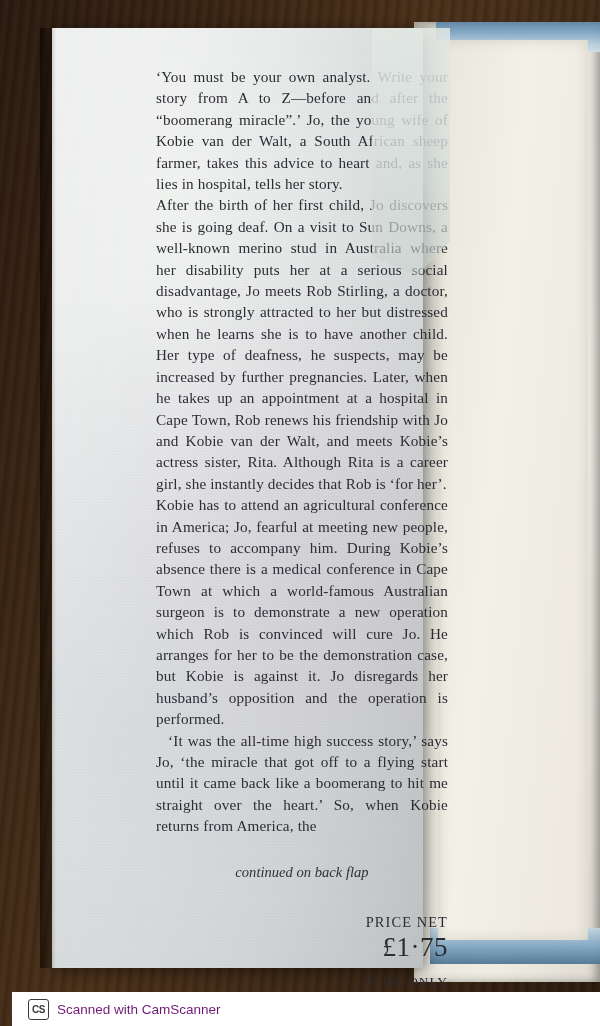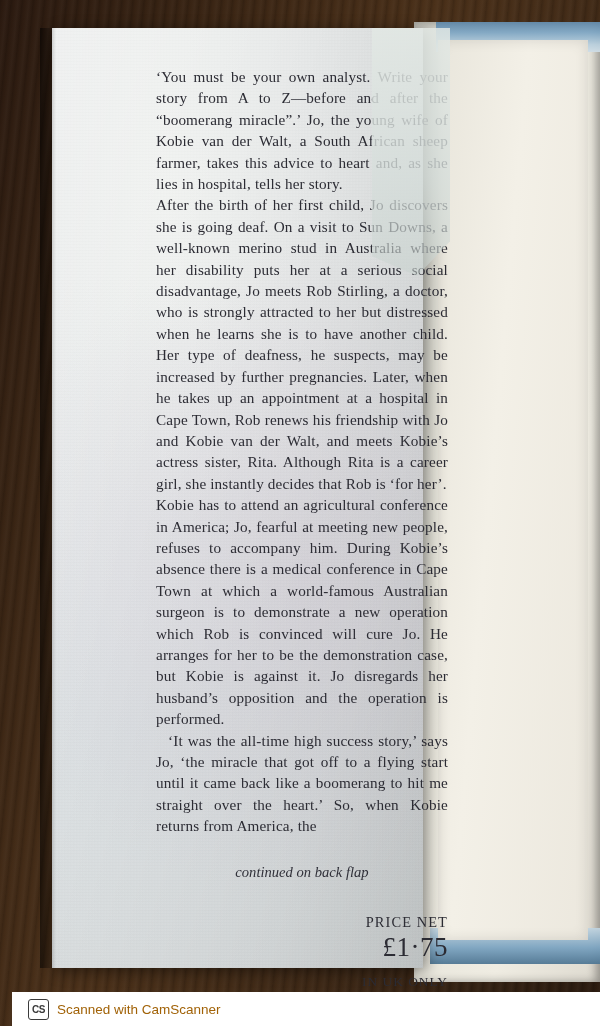--- a/index.html
+++ b/index.html
@@ -194,21 +194,21 @@
     justify-content: center;
     font-family: "Liberation Sans", sans-serif;
     font-size: 10px;
     font-weight: bold;
     color: #3b3b3b;
     letter-spacing: -0.5px;
   }
   .cs-text {
     font-family: "Liberation Sans", sans-serif;
     font-size: 13.5px;
-    color: #a16207;
+    color: #701a75;
   }
   .shadow-left {
     position: absolute;
     left: 40px;
     top: 28px;
     width: 16px;
     height: 940px;
     background: linear-gradient(90deg, rgba(0,0,0,0.55), rgba(0,0,0,0));
     pointer-events: none;
   }

